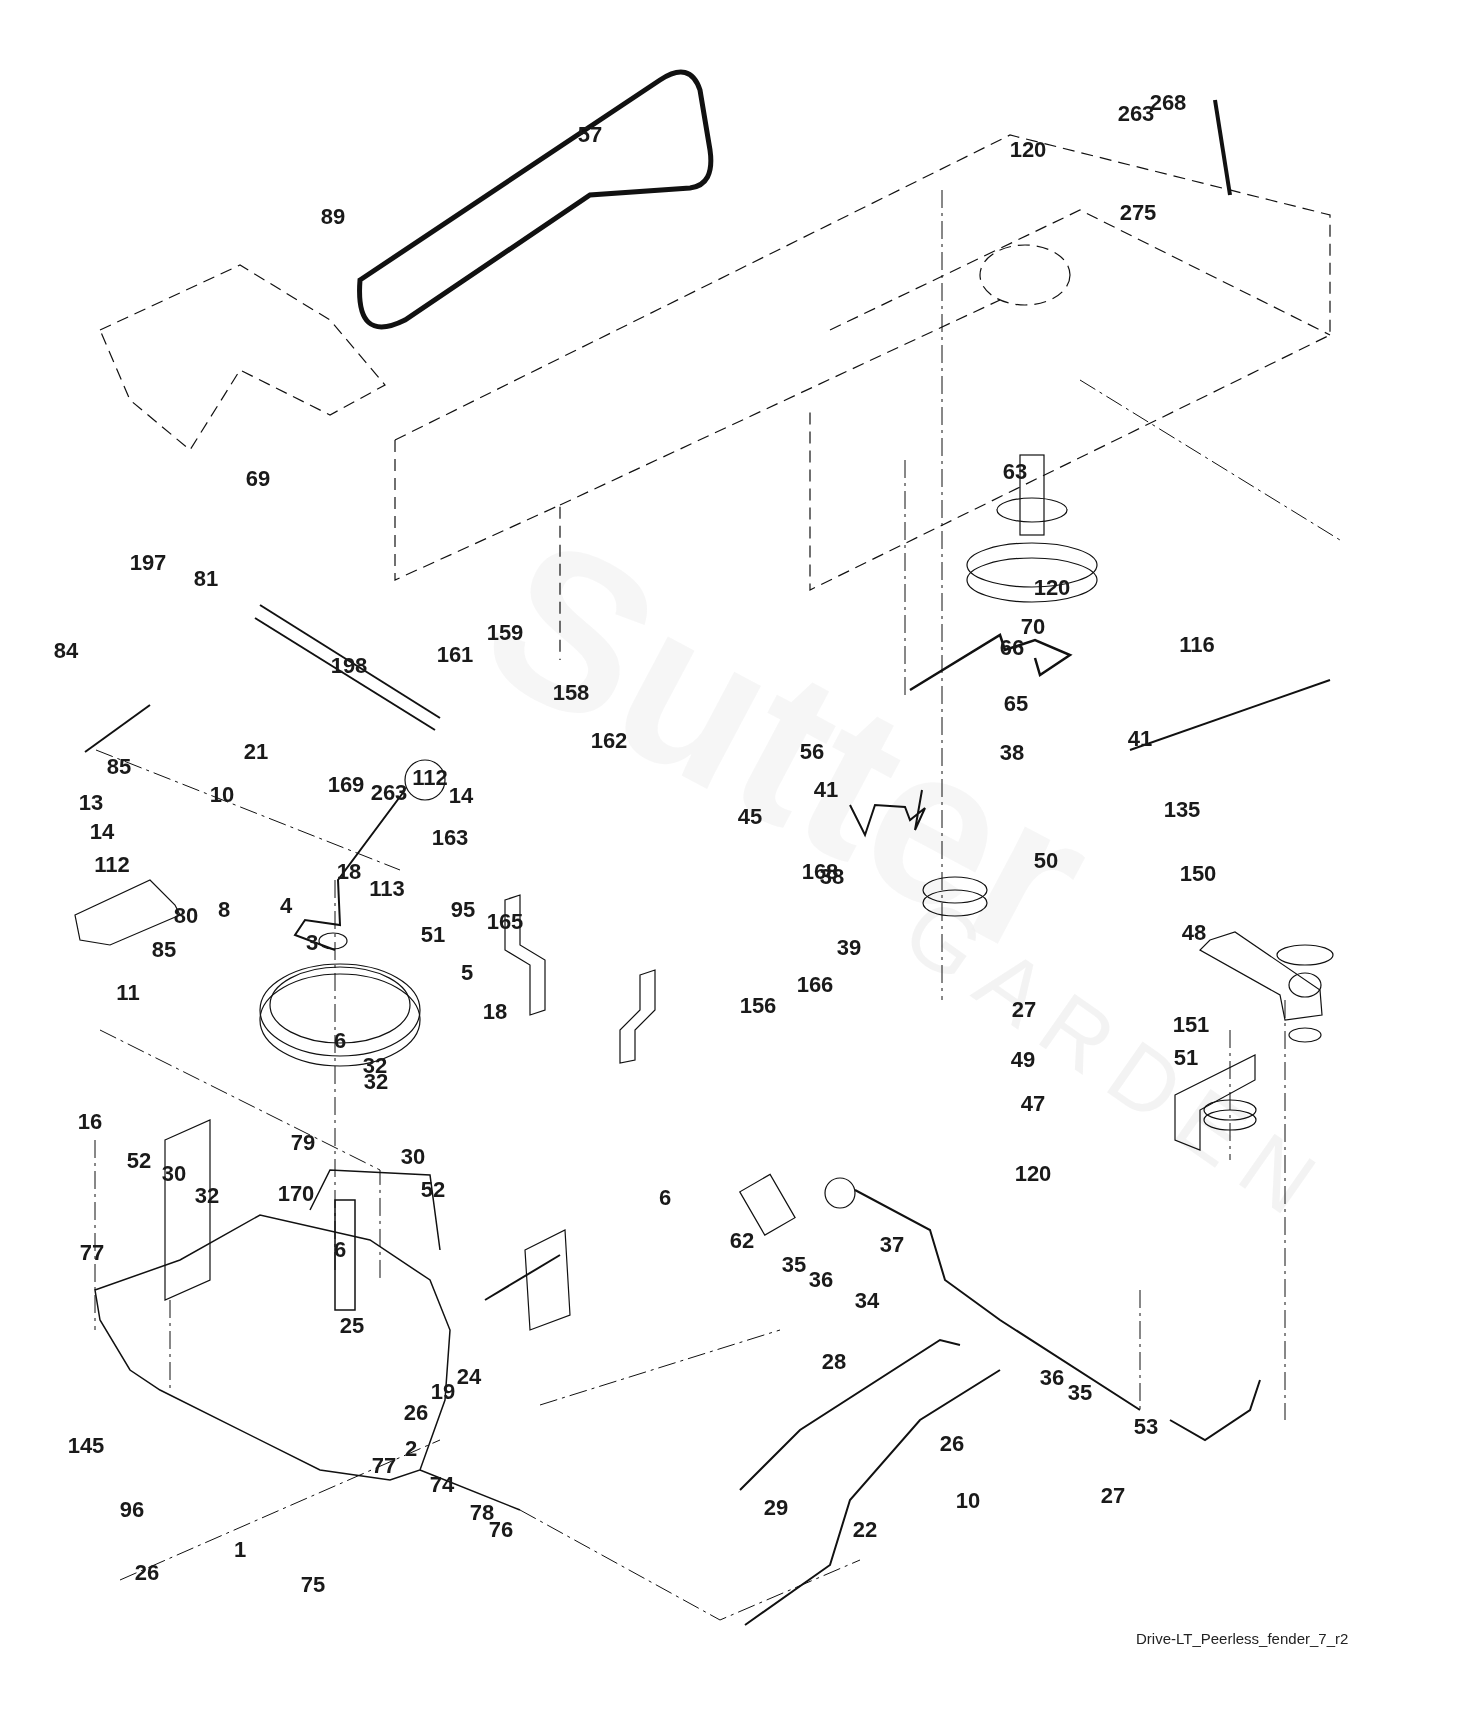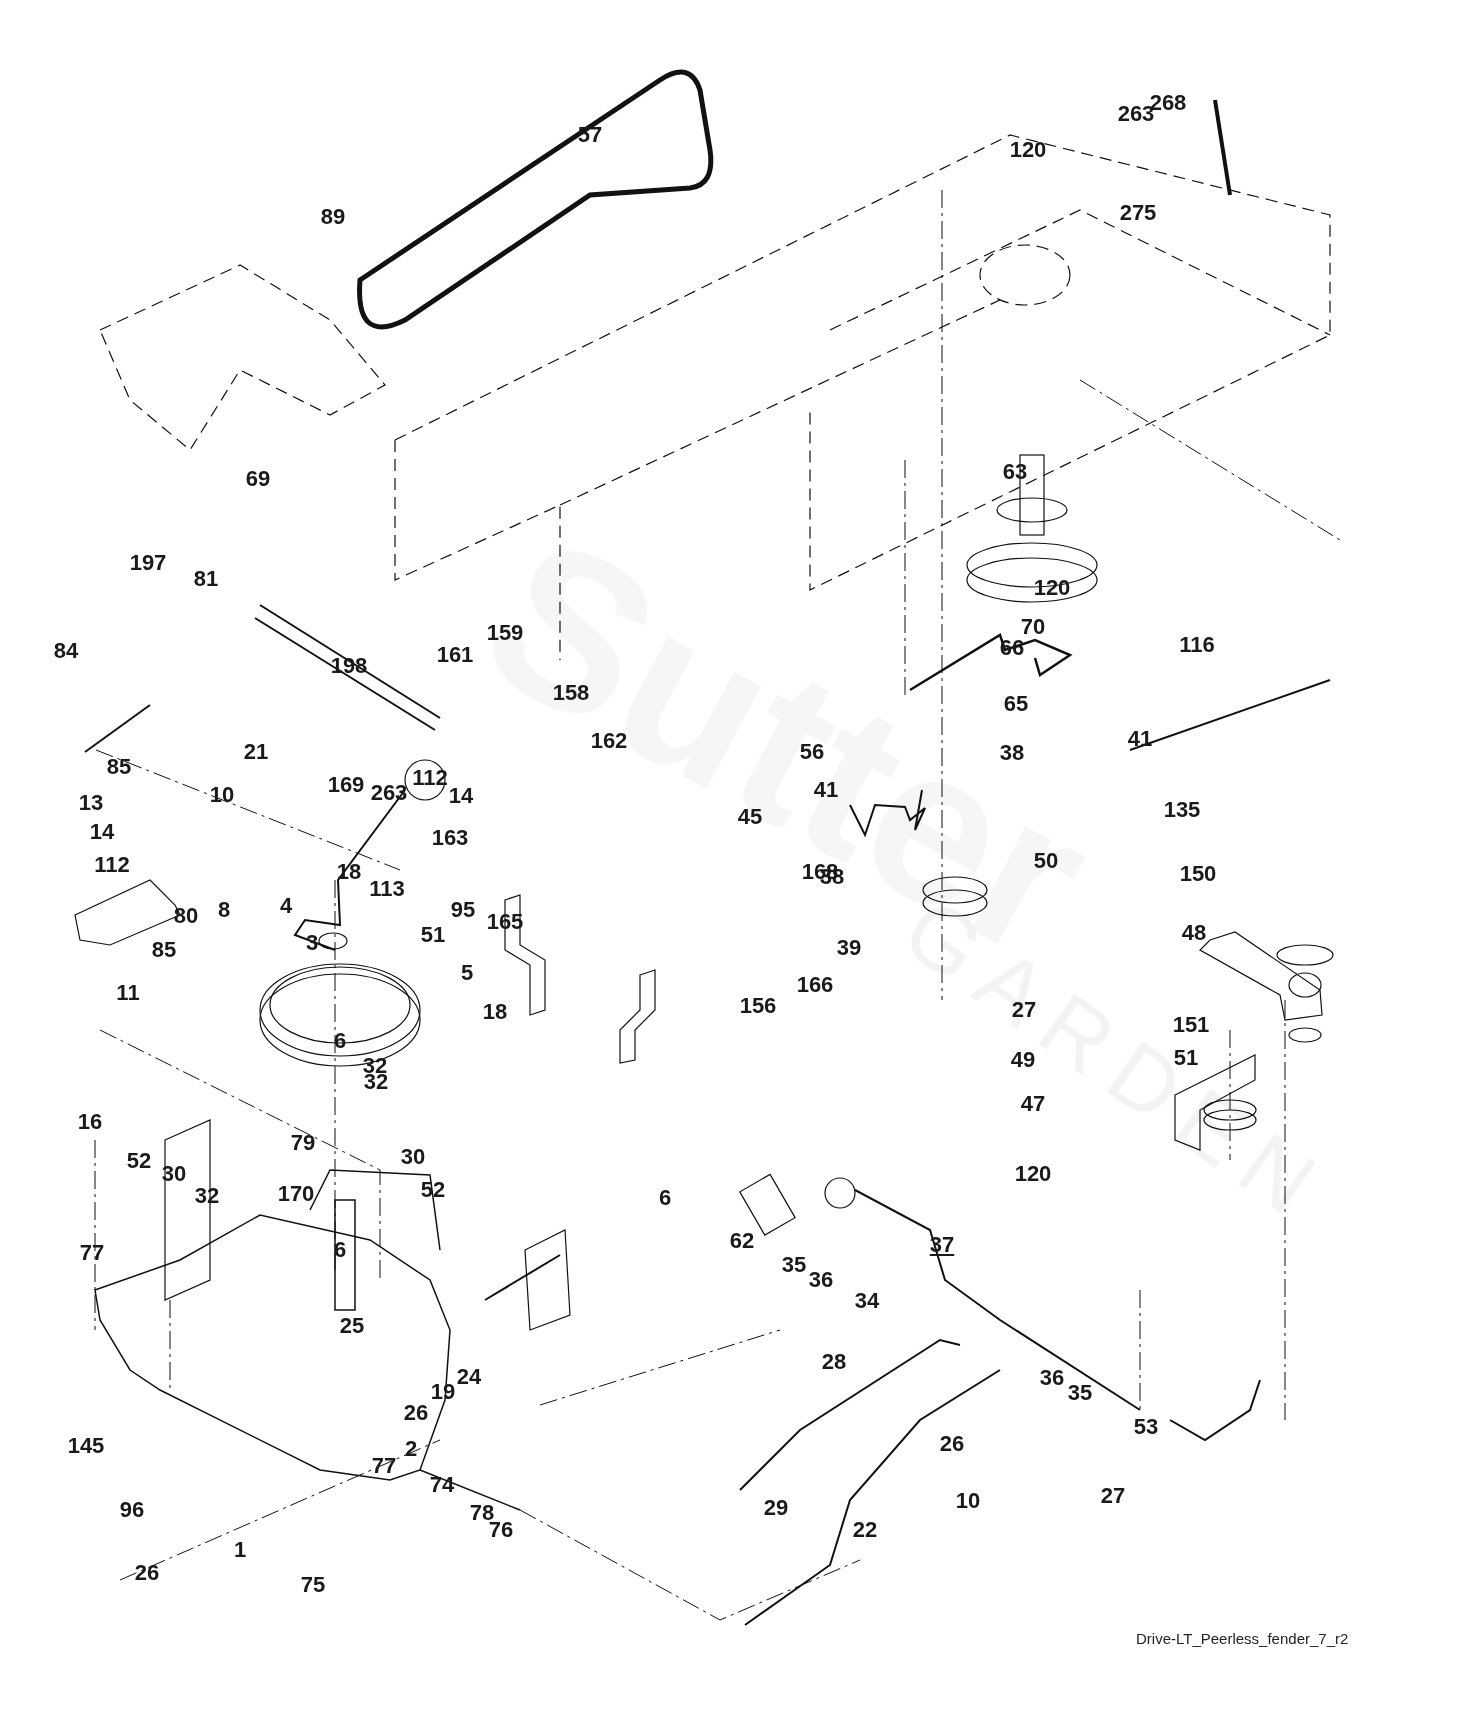--- a/index.html
+++ b/index.html
@@ -213,21 +213,21 @@
     <div class="callout" style="left: 1024px; top: 1010px;">27</div>
     <div class="callout" style="left: 1191px; top: 1025px;">151</div>
     <div class="callout" style="left: 1023px; top: 1060px;">49</div>
     <div class="callout" style="left: 1186px; top: 1058px;">51</div>
     <div class="callout" style="left: 1033px; top: 1104px;">47</div>
     <div class="callout" style="left: 1033px; top: 1174px;">120</div>
     <div class="callout" style="left: 742px; top: 1241px;">62</div>
     <div class="callout" style="left: 794px; top: 1265px;">35</div>
     <div class="callout" style="left: 821px; top: 1280px;">36</div>
     <div class="callout" style="left: 867px; top: 1301px;">34</div>
-    <div class="callout" style="left: 942px; top: 1245px; text-decoration: underline;">37</div>
+    <div class="callout" style="left: 892px; top: 1245px;">37</div>
     <div class="callout" style="left: 1052px; top: 1378px;">36</div>
     <div class="callout" style="left: 1080px; top: 1393px;">35</div>
     <div class="callout" style="left: 834px; top: 1362px;">28</div>
     <div class="callout" style="left: 952px; top: 1444px;">26</div>
     <div class="callout" style="left: 1146px; top: 1427px;">53</div>
     <div class="callout" style="left: 776px; top: 1508px;">29</div>
     <div class="callout" style="left: 968px; top: 1501px;">10</div>
     <div class="callout" style="left: 1113px; top: 1496px;">27</div>
     <div class="callout" style="left: 865px; top: 1530px;">22</div>
   </div>

